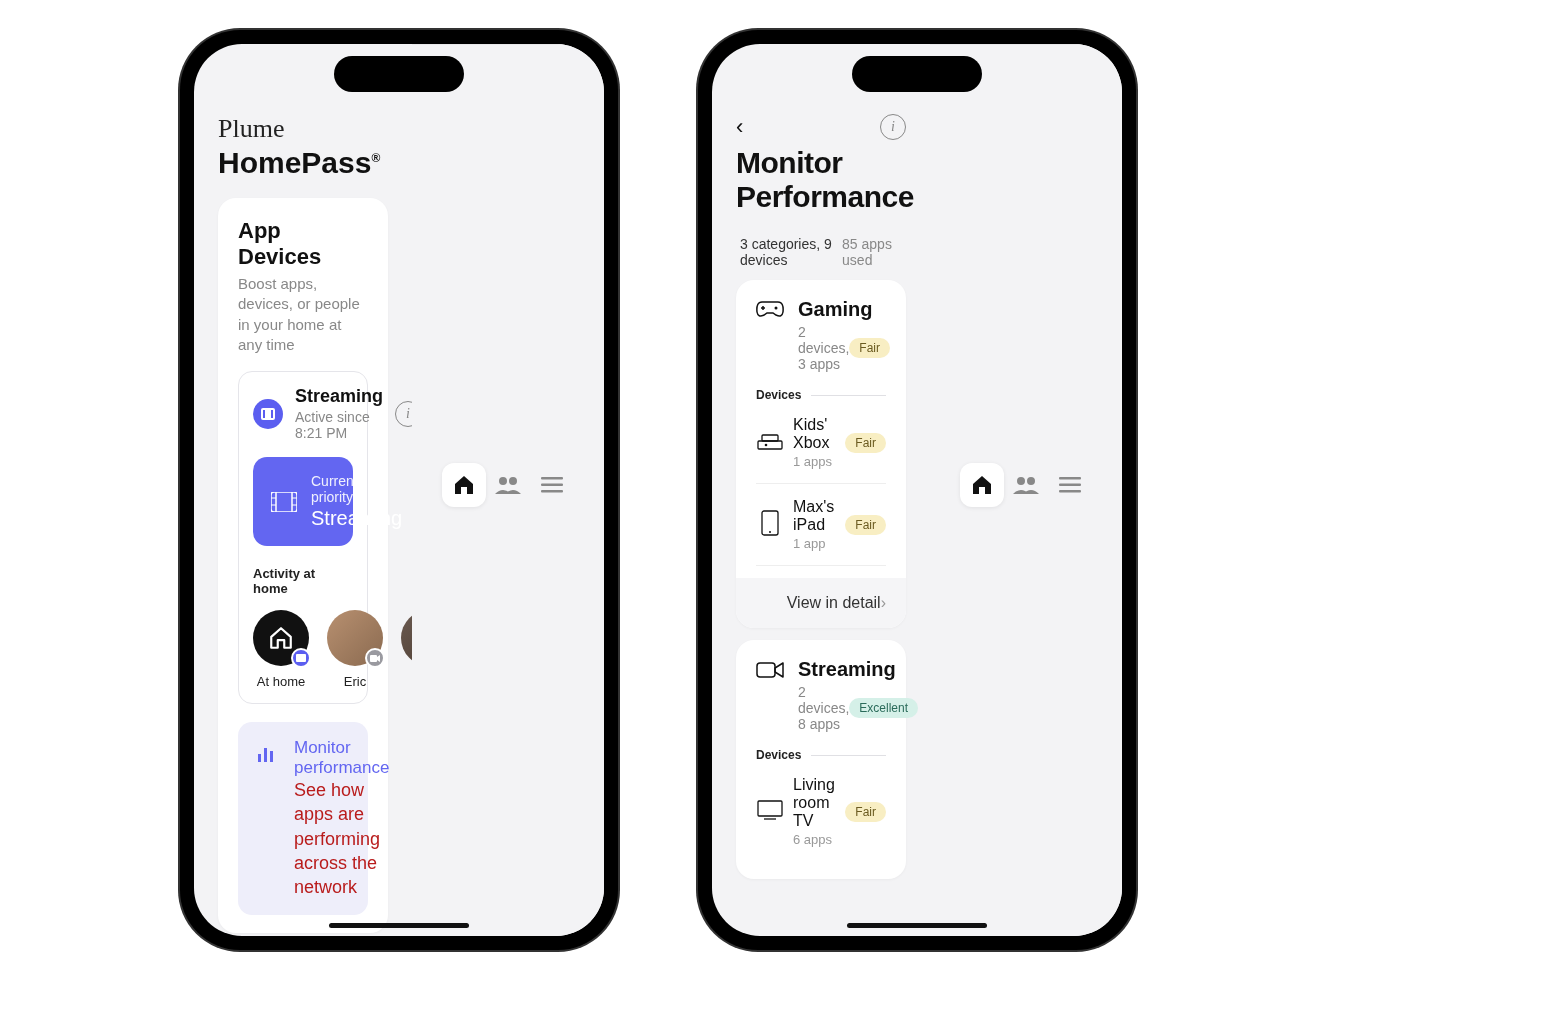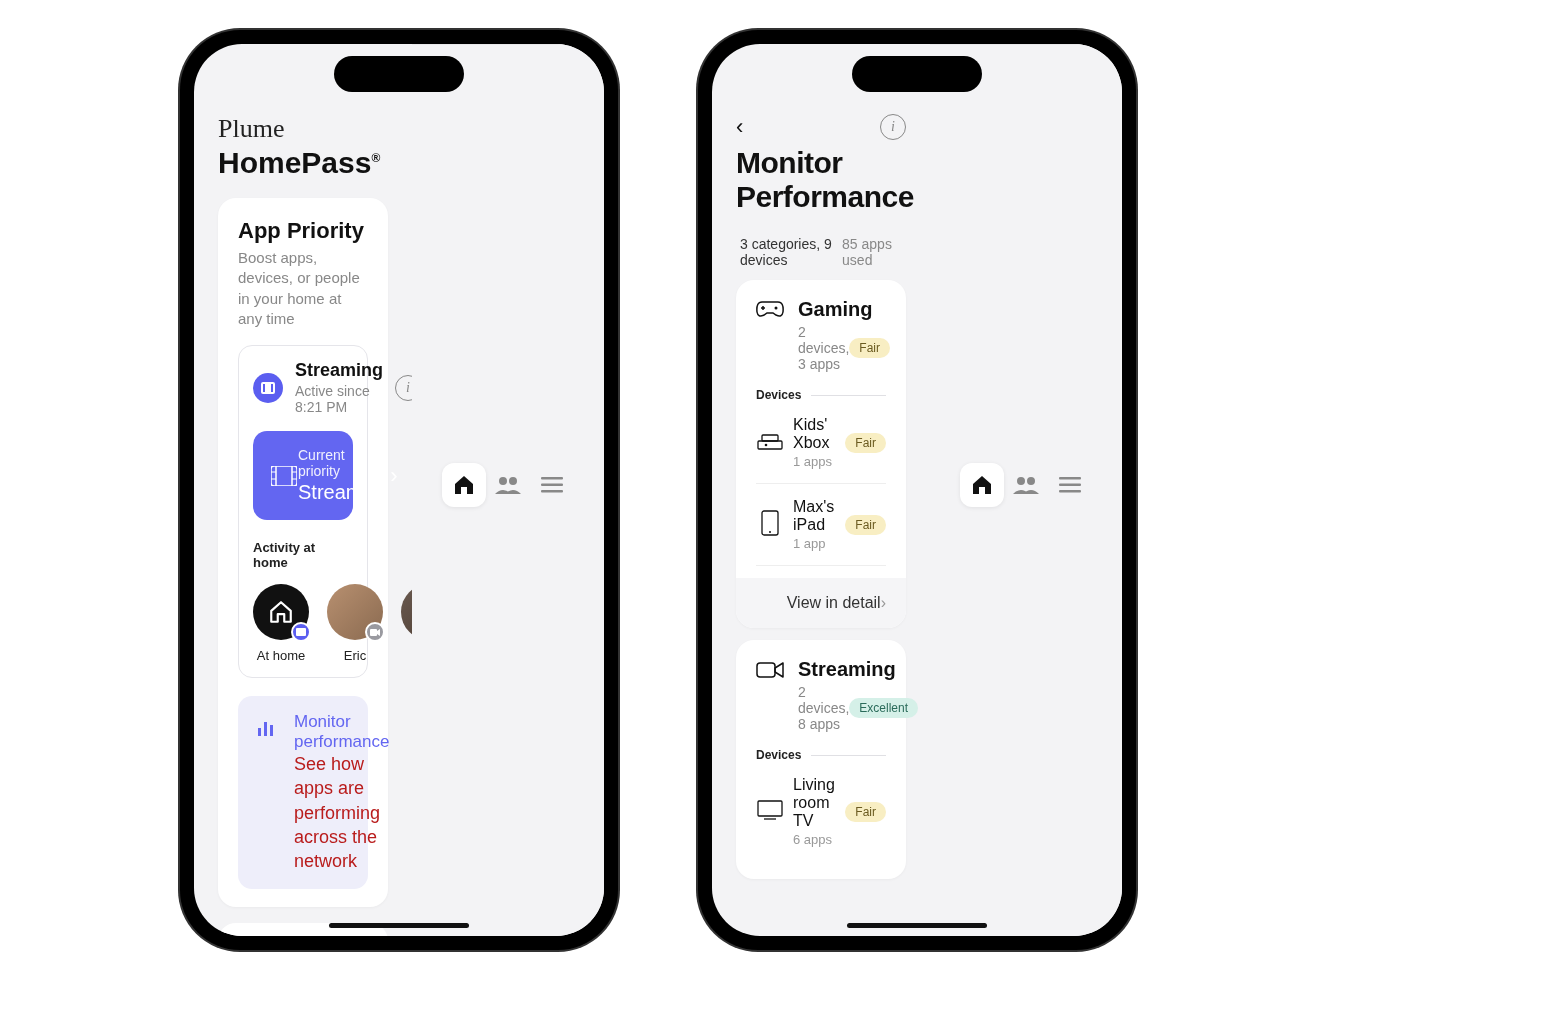--- a/index.html
+++ b/index.html
@@ -74,21 +74,21 @@
   .stream-sub { font-size: 14px; color:#888; margin-top:2px; }
   .info-icon {
     width:26px; height:26px; border:1.5px solid #888; border-radius:50%;
     display:flex; align-items:center; justify-content:center;
     font-family: Georgia, serif; font-style: italic; font-size: 14px; color:#888;
     margin-left:auto; flex-shrink:0;
   }
   .priority-btn {
     background:#6366f1; color:#fff; border-radius:14px;
     padding:16px 18px; margin-top:16px;
-    display:flex; align-items:center; gap:1px;
+    display:flex; align-items:center; gap:14px;
   }
   .priority-btn .film-ic { width:26px; height:20px; flex-shrink:0; }
   .priority-label { font-size:14px; opacity:.9; }
   .priority-val { font-size:20px; font-weight:500; margin-top:2px; }
   .chev { margin-left:auto; font-size:22px; }
   .section-label {
     font-size:13px; font-weight:600; color:#222; margin-top:20px;
     display:flex; align-items:center; gap:10px;
   }
   .section-label::after { content:""; flex:1; height:1px; background:#ddd; }
@@ -169,21 +169,21 @@
   <div class="screen">
     <div class="notch"></div>
 
     <div class="content">
       <div class="brand">Plume</div>
       <div class="brand-sub">
         <span>HomePass</span><sup>®</sup>
       </div>
 
       <div class="card">
-        <div class="card-title">App Priority</div>
+        <div class="card-title">App Devices</div>
         <div class="card-sub">Boost apps, devices, or people in your home at any time</div>
 
         <div class="subcard">
           <div class="row">
             <div class="circle-icon">
               <svg width="14" height="12" viewBox="0 0 14 12">
                   <rect x="0" y="0" width="14" height="12" rx="2" fill="#fff"></rect>
                   <rect x="2" y="2" width="2" height="8" fill="#5b5ef0"></rect>
                   <rect x="10" y="2" width="2" height="8" fill="#5b5ef0"></rect>
                 </svg>

